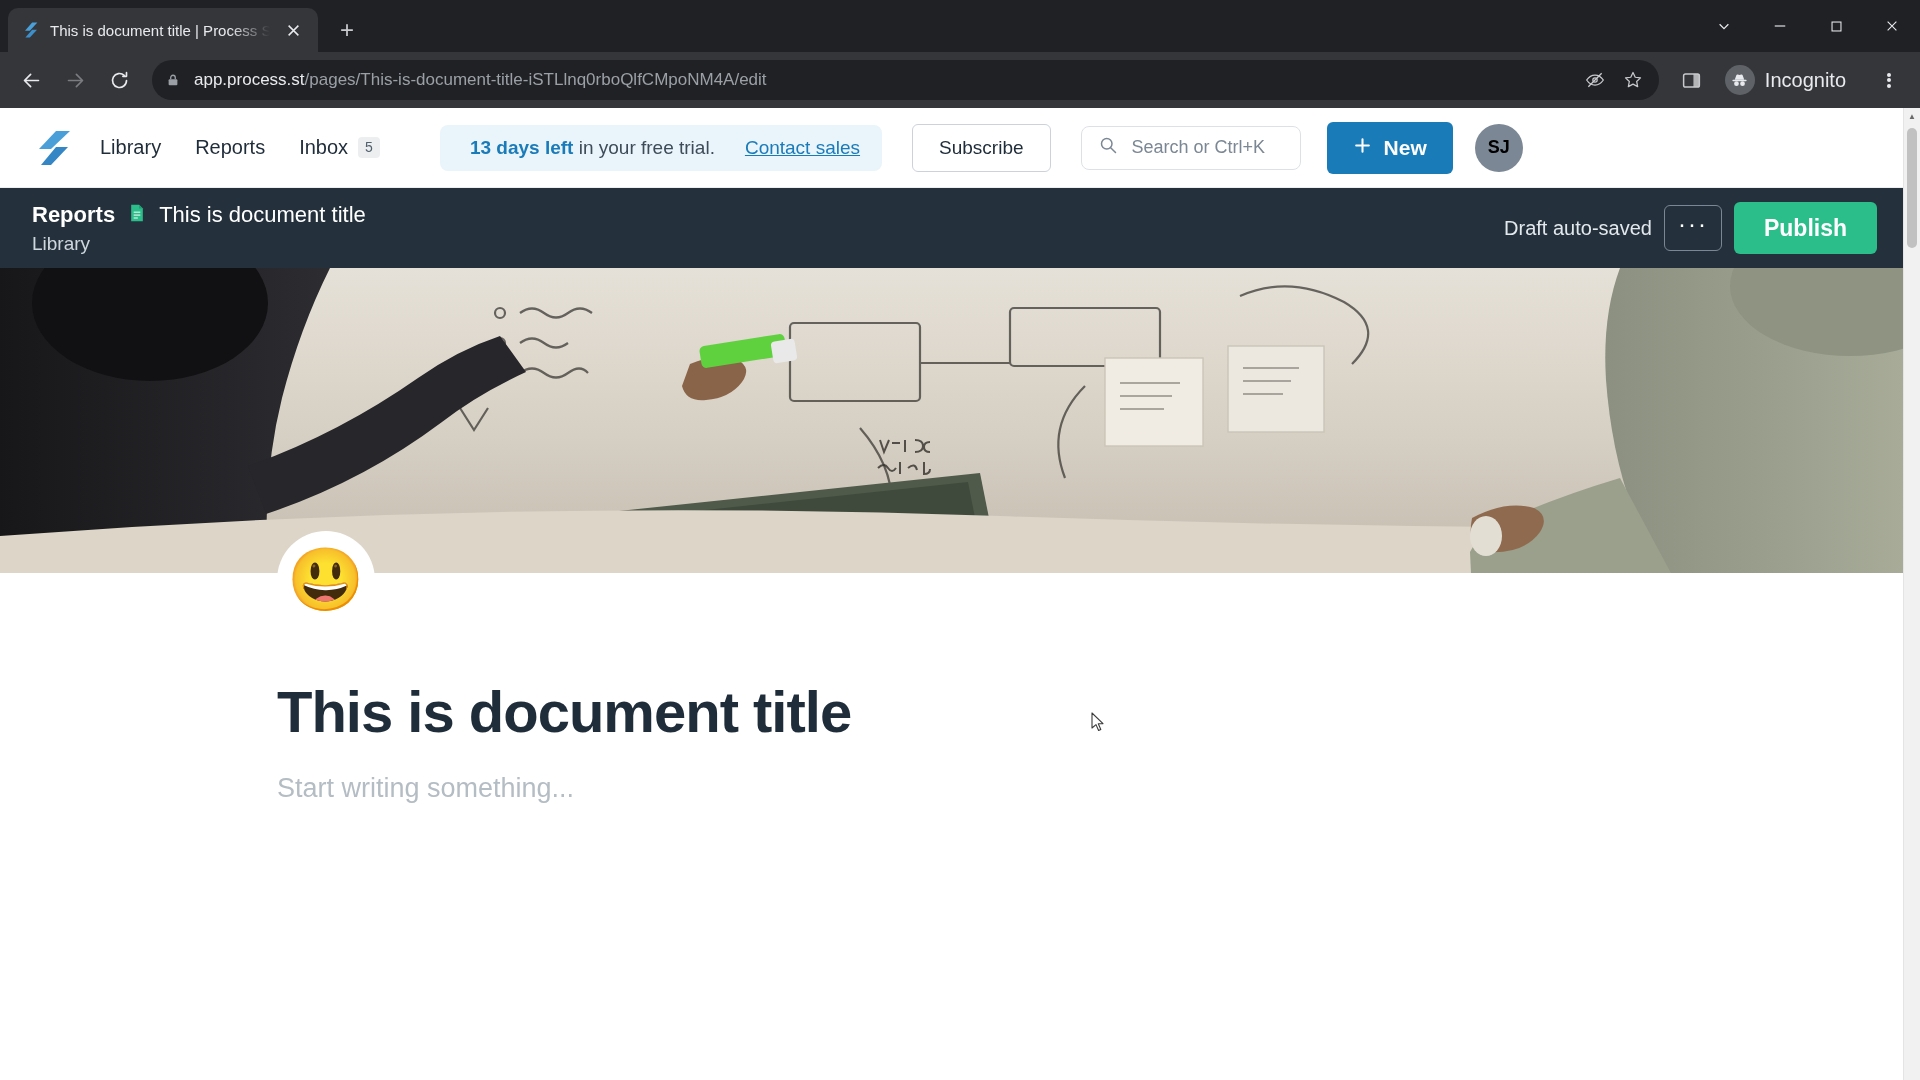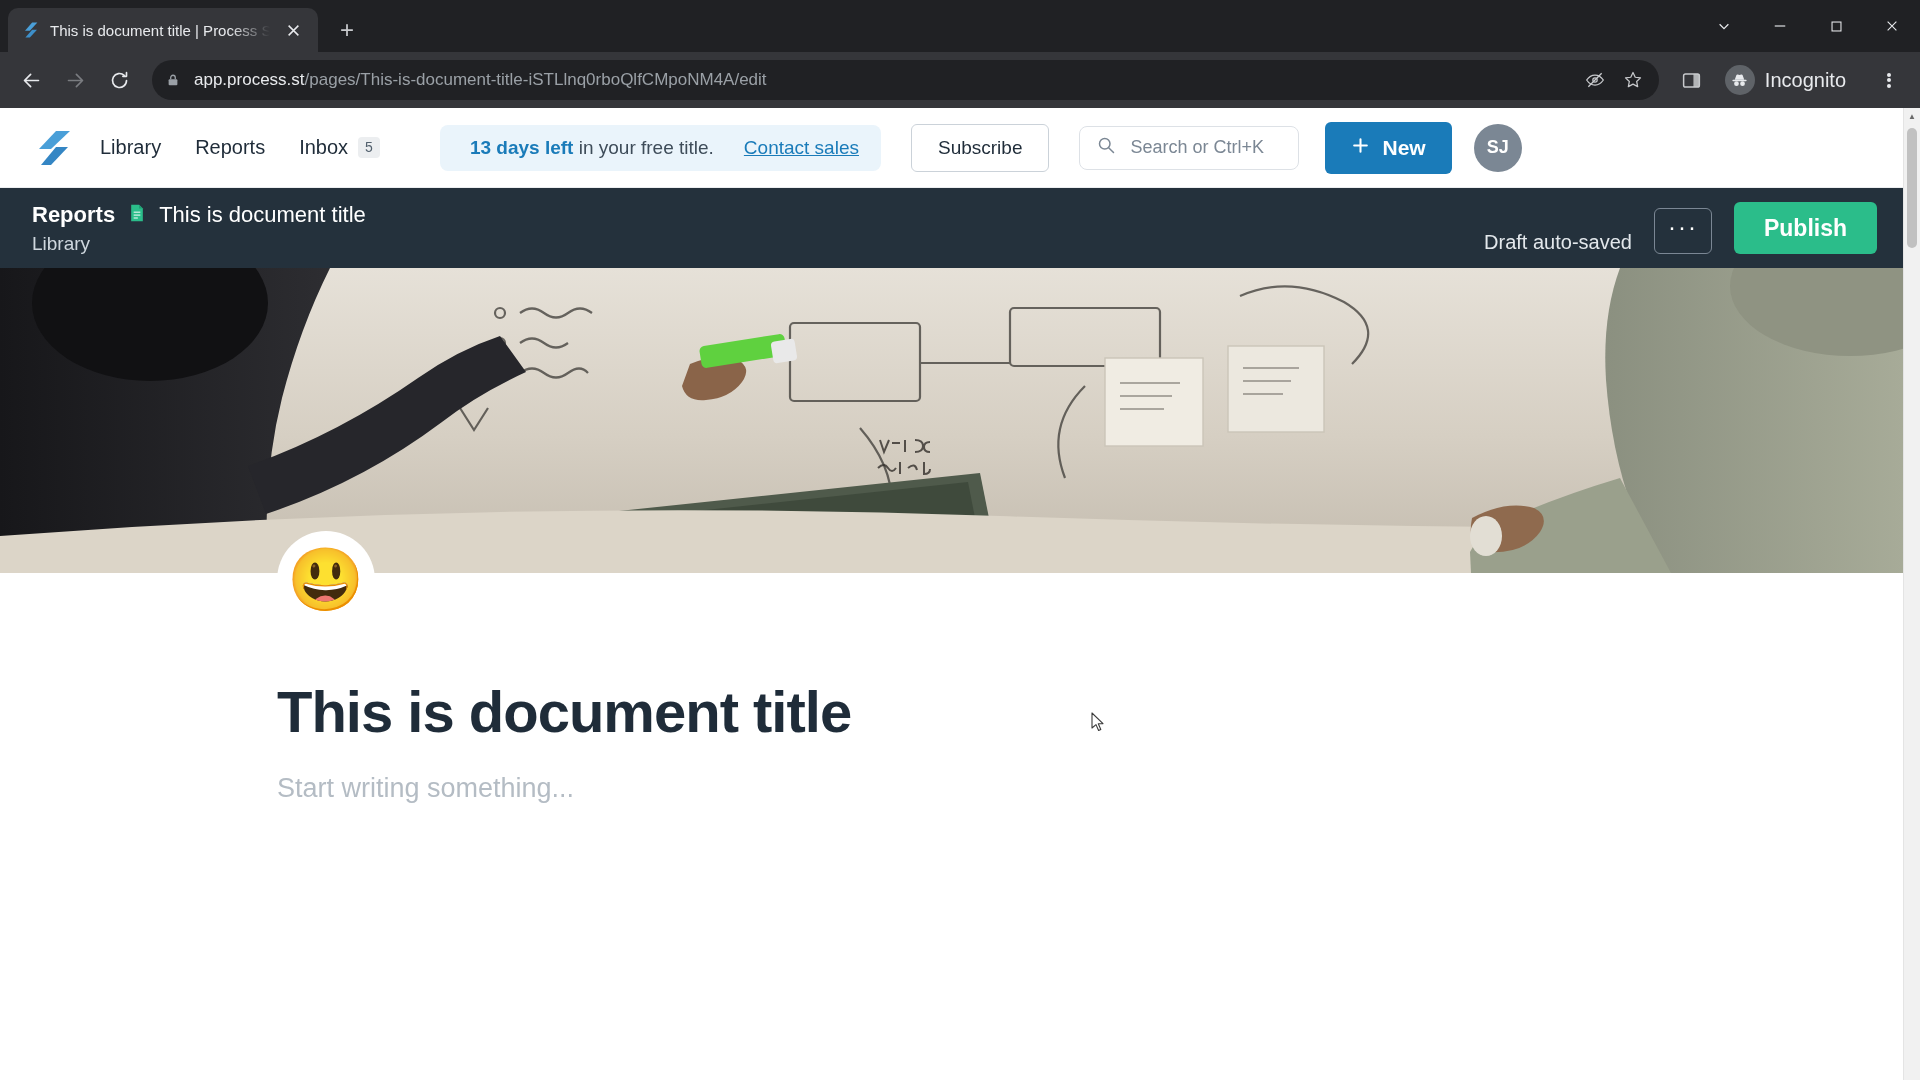--- a/index.html
+++ b/index.html
@@ -120,35 +120,35 @@
     border-radius: 8px; display:flex; align-items:center; gap:14px; padding: 0 16px;
     color:#7b8794; font-size:18px;
   }
   .new-btn {
     margin-left: 26px; height: 52px; background:#1a7bb9; color:#fff;
     border-radius: 6px; display:flex; align-items:center; gap:12px;
     padding: 0 26px; font-size: 21px; font-weight: 700;
   }
   .avatar {
     margin-left: 22px; width: 48px; height: 48px; border-radius:50%;
-    background:#7b8794; color:#ffffff; display:flex; align-items:center; justify-content:center;
+    background:#7b8794; color:#000000; display:flex; align-items:center; justify-content:center;
     font-size:18px; font-weight:700; flex:0 0 48px;
   }
 
   
   .edit-bar {
     height: 80px; background: #24313c; display:flex; align-items:center;
     padding: 0 26px 0 32px; color:#fff;
   }
   .edit-left { display:flex; flex-direction:column; justify-content:center; gap: 4px; }
   .edit-row1 { display:flex; align-items:center; gap:12px; }
   .edit-label { font-size: 22px; font-weight:700; }
   .edit-doc-title { font-size: 22px; font-weight:400; color:#fff; }
   .edit-breadcrumb { font-size: 19px; color:#cfd7de; }
-  .edit-right { margin-left:auto; display:flex; align-items:flex-end; gap: 22px; }
+  .edit-right { margin-left:auto; display:flex; align-items:center; gap: 12px; }
   .autosave { font-size: 20px; color:#e3e8ec; }
   .more-btn {
     width: 58px; height: 46px; border:1px solid #7b8794; border-radius:6px;
     display:flex; align-items:center; justify-content:center; color:#fff;
     font-size: 24px; letter-spacing: 2px; line-height: 0.6; padding-bottom: 8px;
   }
   .publish-btn {
     height: 52px; background:#2bbd8a; color:#fff; border-radius:6px;
     font-size: 23px; font-weight:700; padding: 0 30px; display:flex; align-items:center;
   }
@@ -304,21 +304,21 @@
         <div class="ps-navlinks">
           <span class="ps-navlink">Library</span>
           <span class="ps-navlink">Reports</span>
           <span class="ps-navlink">
             <span>Inbox</span>
             <span class="inbox-badge">5</span>
           </span>
         </div>
 
         <div class="trial-banner">
-          <span><b>13 days left</b><span> in your free title.</span></span>
+          <span><b>13 days left</b><span> in your free trial.</span></span>
           <span class="trial-link">Contact sales</span>
         </div>
 
         <div class="subscribe-btn">Subscribe</div>
 
         <div class="search-box">
           <span>
             <svg viewBox="0 0 24 24" width="20" height="20">
                 <circle cx="10.5" cy="10.5" r="6.3" stroke="#7b8794" stroke-width="1.8" fill="none"></circle>
                 <path d="M15.2 15.2 L21 21" stroke="#7b8794" stroke-width="1.8" stroke-linecap="round"></path>

